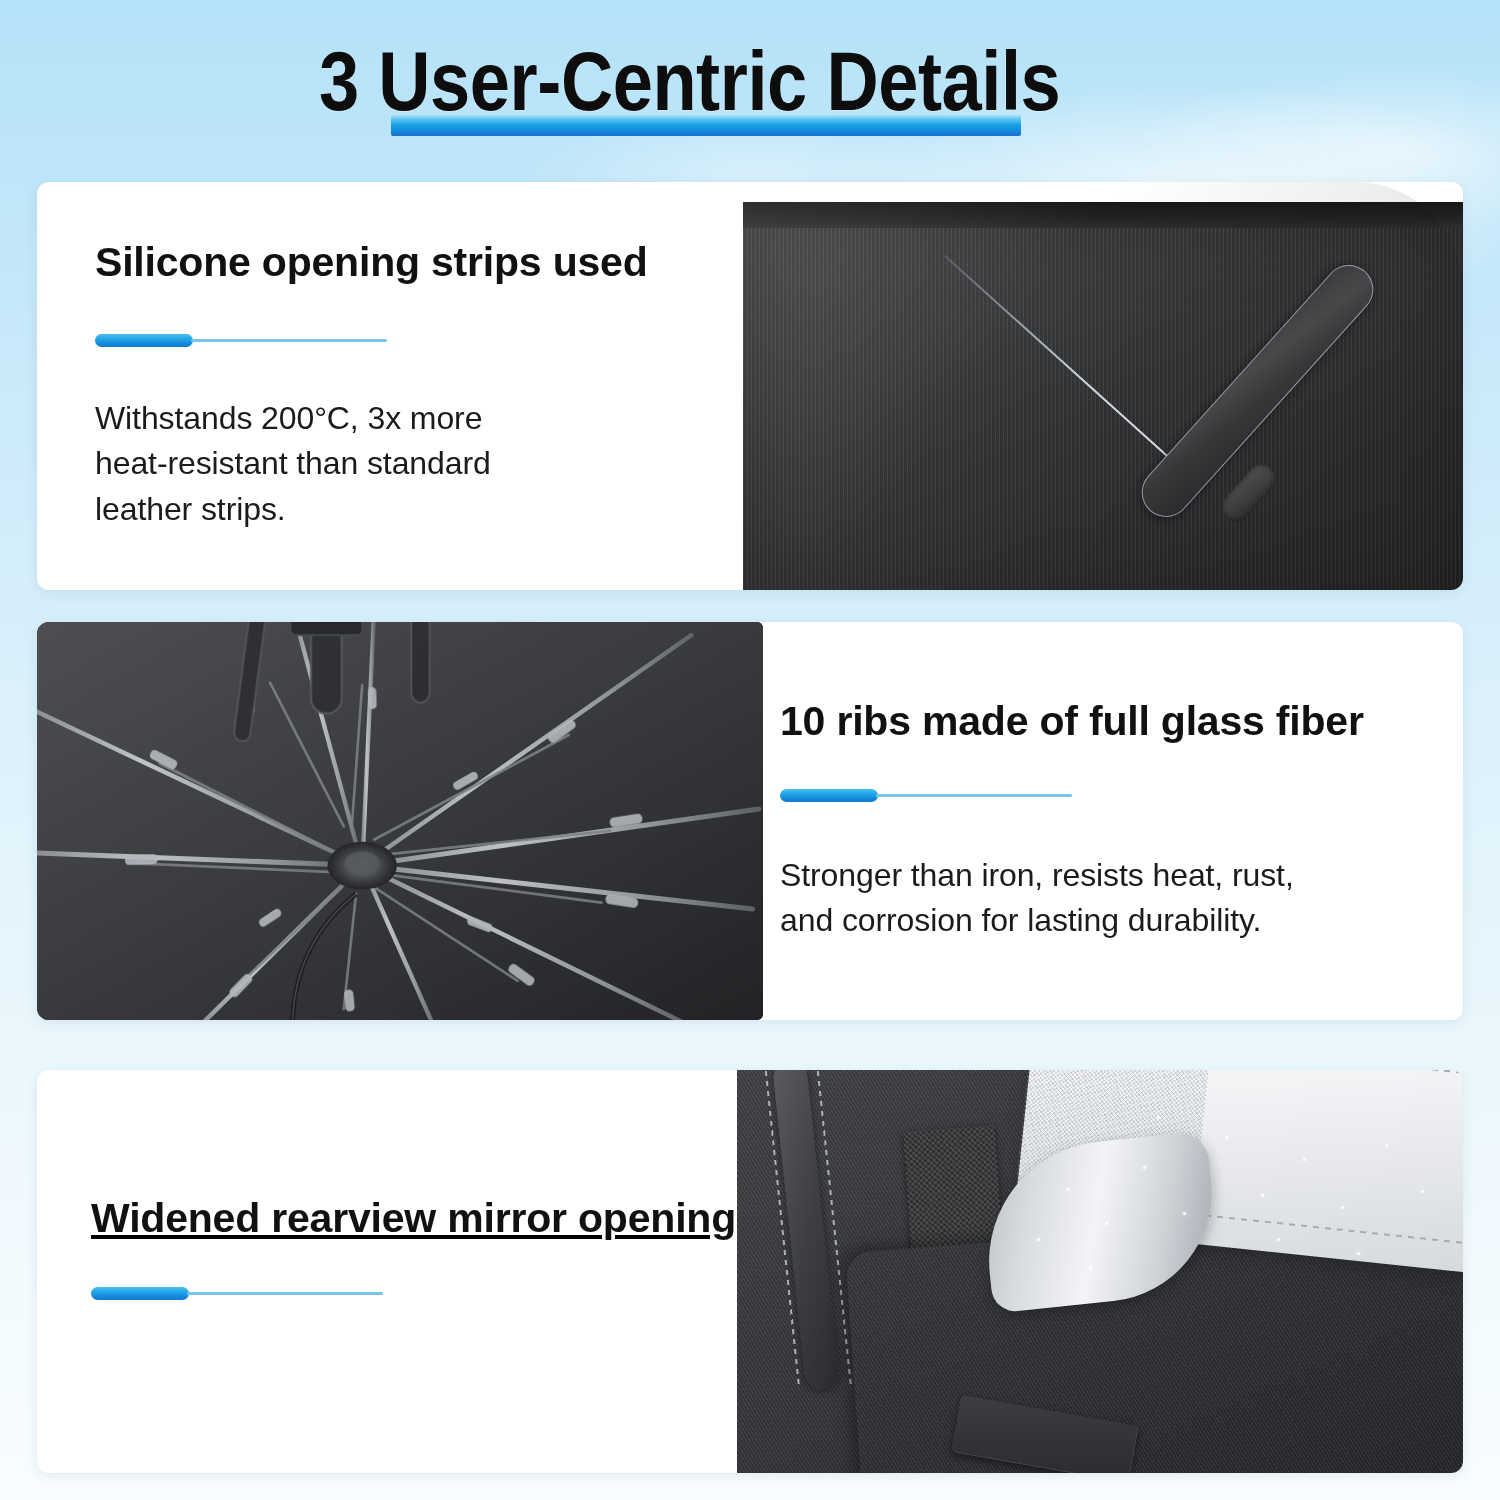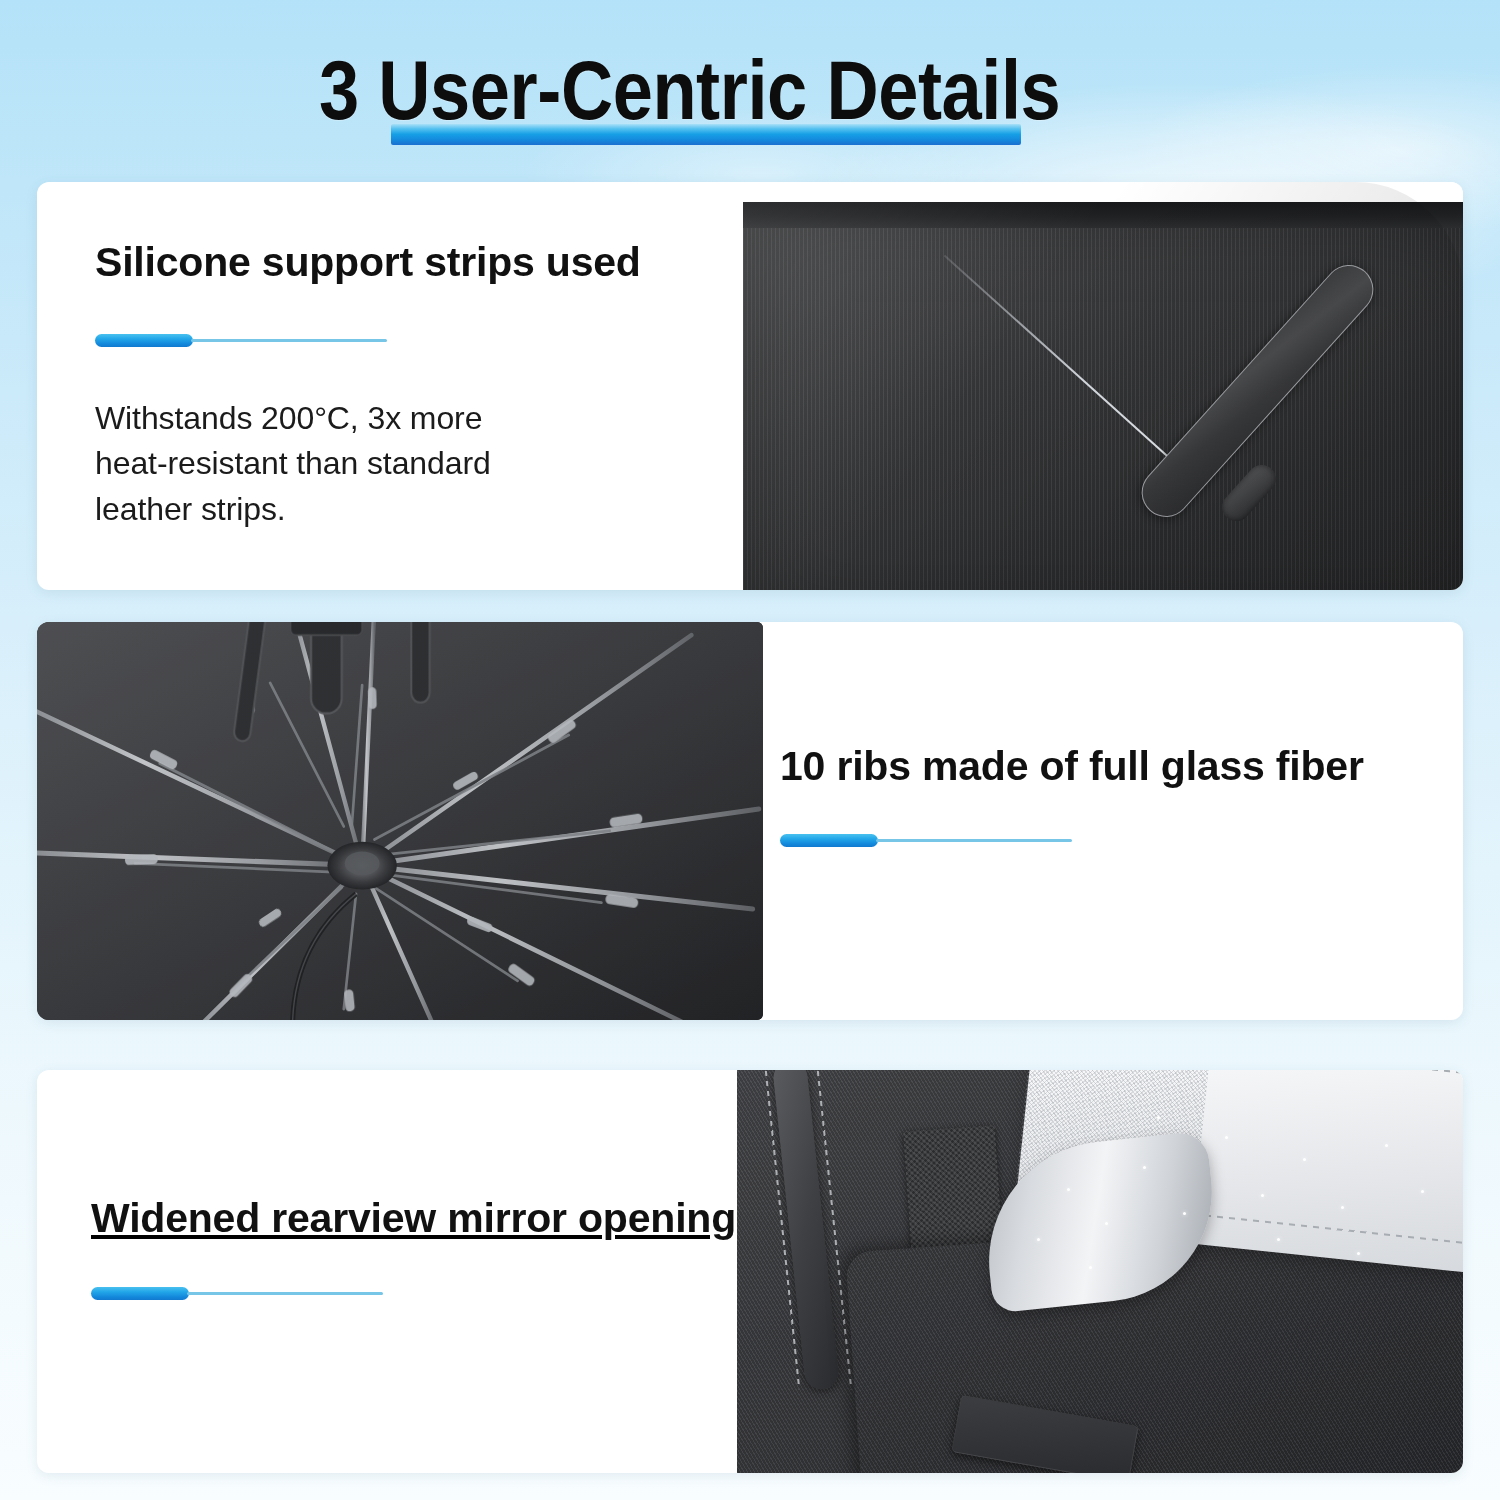--- a/index.html
+++ b/index.html
@@ -14,21 +14,21 @@
     background:
       radial-gradient(ellipse 520px 170px at 1180px 205px, rgba(255,255,255,0.75) 0%, rgba(255,255,255,0.35) 42%, rgba(255,255,255,0) 72%),
       radial-gradient(ellipse 380px 120px at 1400px 150px, rgba(255,255,255,0.55) 0%, rgba(255,255,255,0) 70%),
       radial-gradient(ellipse 330px 95px at 760px 175px, rgba(255,255,255,0.40) 0%, rgba(255,255,255,0) 72%),
       linear-gradient(180deg, #b4e2f8 0%, #bfe6f9 12%, #cbeafa 26%, #d8effb 42%, #e3f4fc 58%, #edf8fd 74%, #f4fbfe 88%, #f8fdff 100%);
     position:relative;
   }
 
   
   .title-wrap {
-    position:absolute; top:12px; left:0; width:1500px; height:178px;
+    position:absolute; top:3px; left:0; width:1500px; height:178px;
   }
   .title-inner {
     position:absolute; left:50%; top:36px; transform:translateX(-50%);
     display:inline-block;
   }
   .title-underline {
     position:absolute;
     left:72px; top:76px;
     width:630px; height:21px;
     border-radius:2px;
@@ -276,21 +276,21 @@
 <div class="title-wrap">
   <div class="title-inner">
     <div class="title-underline"></div>
     <div class="title-text">3 User-Centric Details</div>
   </div>
 </div>
 
 <div class="card" id="card-1">
 
   <div class="text-col">
-    <div class="heading">Silicone support strips used</div>
+    <div class="heading">Silicone opening strips used</div>
     <div class="divider">
       <span class="thick"></span>
       <span class="thin"></span>
     </div>
     <div class="body-text">
       <div>Withstands 200°C, 3x more</div>
       <div>heat-resistant than standard</div>
       <div>leather strips.</div>
     </div>
   </div>
@@ -393,20 +393,24 @@
         <rect x="0" y="0" width="710" height="366" fill="url(#canv)" opacity="0.18"></rect>
       </svg>
     </div>
   </div>
 
   <div class="text-col">
     <div class="heading">10 ribs made of full glass fiber</div>
     <div class="divider">
       <span class="thick"></span>
       <span class="thin"></span>
+    </div>
+    <div class="body-text">
+      <div>Stronger than iron, resists heat, rust,</div>
+      <div>and corrosion for lasting durability.</div>
     </div>
   </div>
 
 </div>
 
 <div class="card" id="card-3">
 
   <div class="text-col">
     <div class="heading">Widened rearview mirror opening</div>
     <div class="divider">

